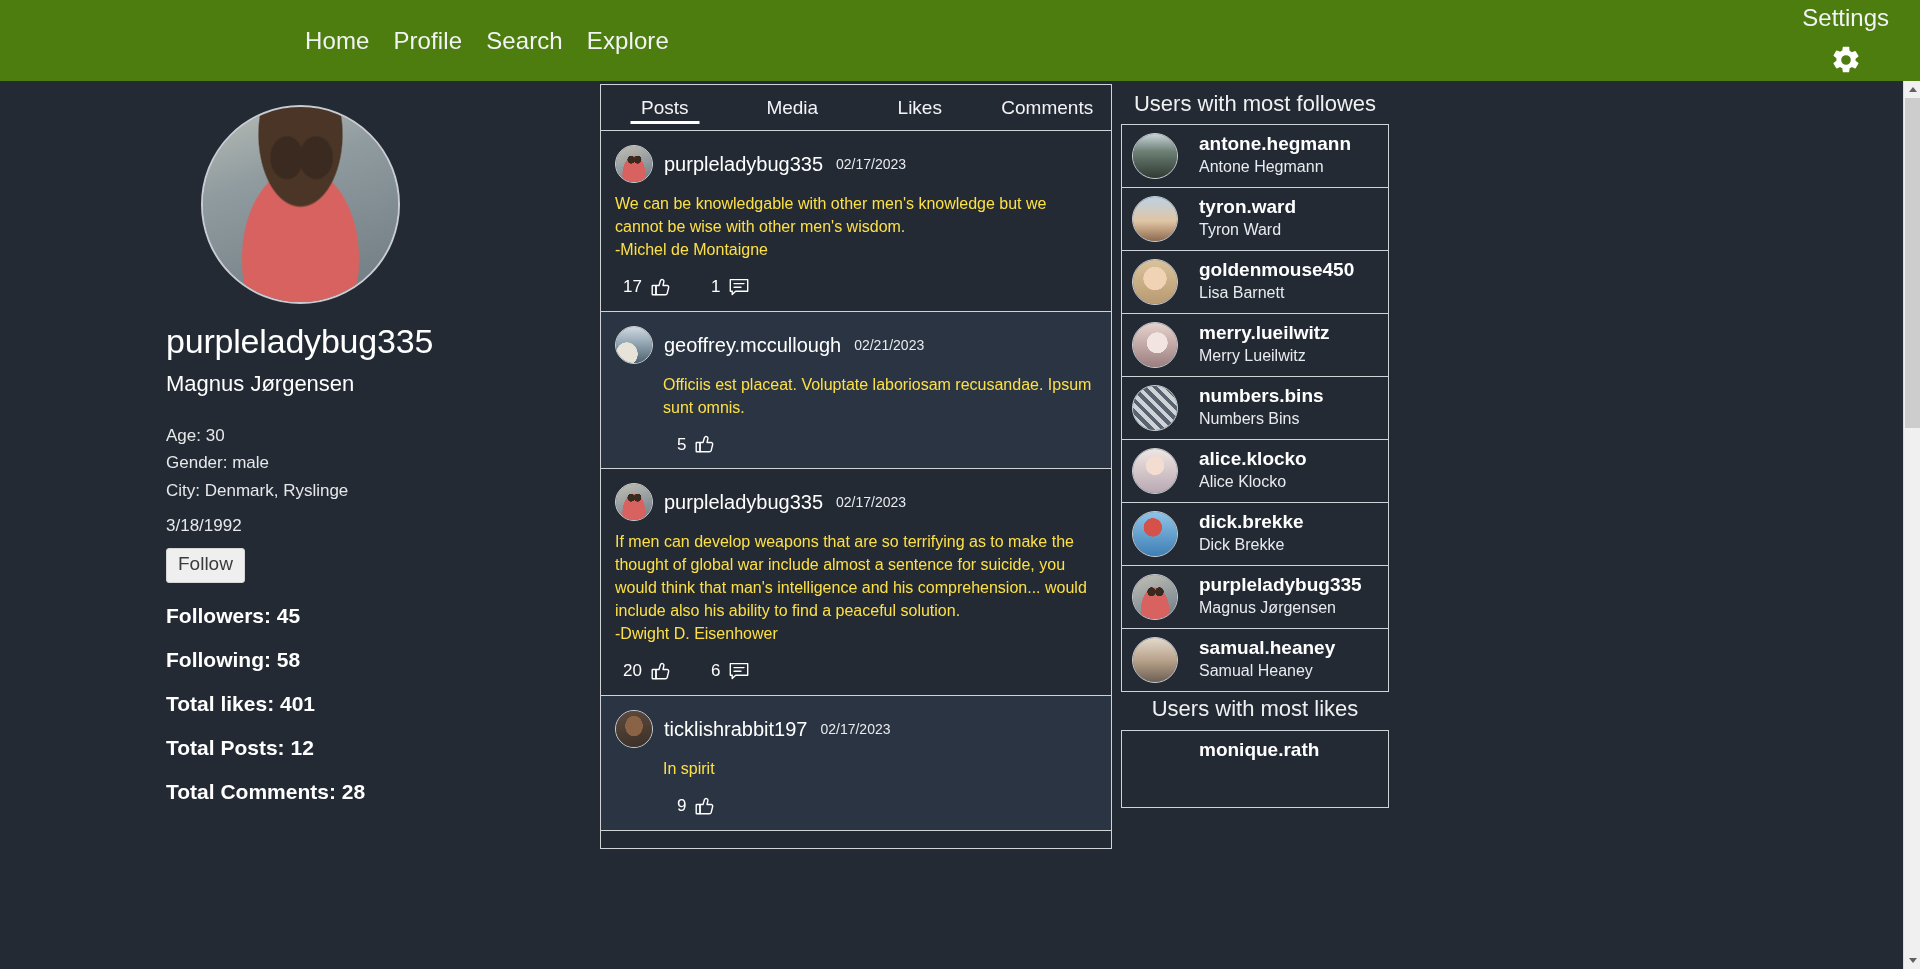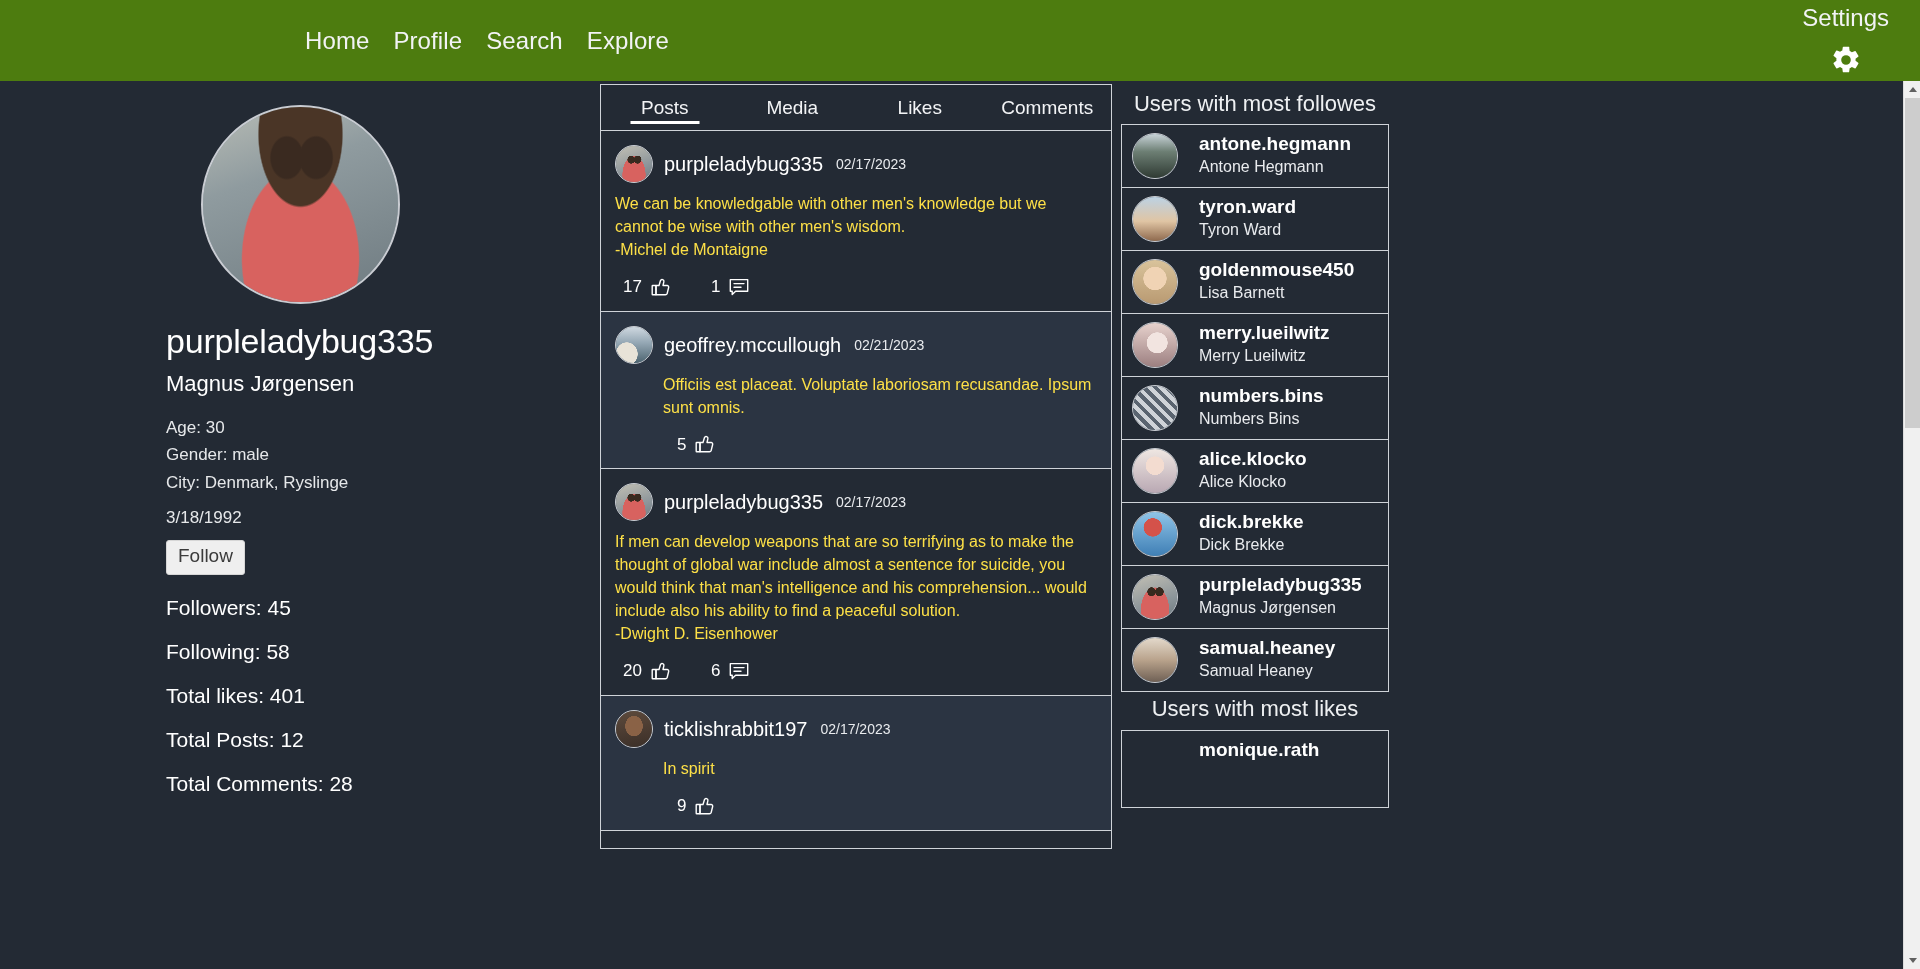--- a/index.html
+++ b/index.html
@@ -52,31 +52,31 @@
     border: 2px solid #c9ccd2; overflow: hidden;
     position: relative; background: #8d9aa4;
   }
   .avatar-inner { position: absolute; inset: 0; }
   .profile-text { width: 268px; margin-top: 17px; }
   .p-username {
     color: #fff; font-size: 34px; font-weight: 400;
     line-height: 1.18; letter-spacing: -.2px; white-space: nowrap;
   }
   .p-fullname { color: #fff; font-size: 22px; margin-top: 10px; line-height: 1.2; }
-  .p-meta { color: #e6e8ea; font-size: 17px; line-height: 1.62; margin-top: 16px; }
+  .p-meta { color: #e6e8ea; font-size: 17px; line-height: 1.62; margin-top: 24px; }
   .p-dob { color: #e6e8ea; font-size: 17px; margin-top: 12px; }
   .follow-btn {
     margin-top: 12px;
     background: #efefef; color: #3b3b3b;
     border: 1px solid #d6d6d6; border-radius: 3px;
     font-family: "Liberation Sans", sans-serif;
     font-size: 19px; padding: 5px 11px 7px; cursor: pointer;
     line-height: 1.1;
   }
-  .p-stat { color: #fff; font-size: 21px; margin-top: 21px; line-height: 1.1; }
+  .p-stat { color: #fff; font-size: 21px; margin-top: 21px; line-height: 1.1; font-weight: bold; }
 
   
   .feed-col {
     width: 512px; flex: 0 0 512px;
     margin-top: 3px;
   }
   .tabs {
     display: flex; align-items: stretch;
     border: 1px solid #cfd3d8; border-bottom: 1px solid #cfd3d8;
     background: #232a34; height: 47px;

